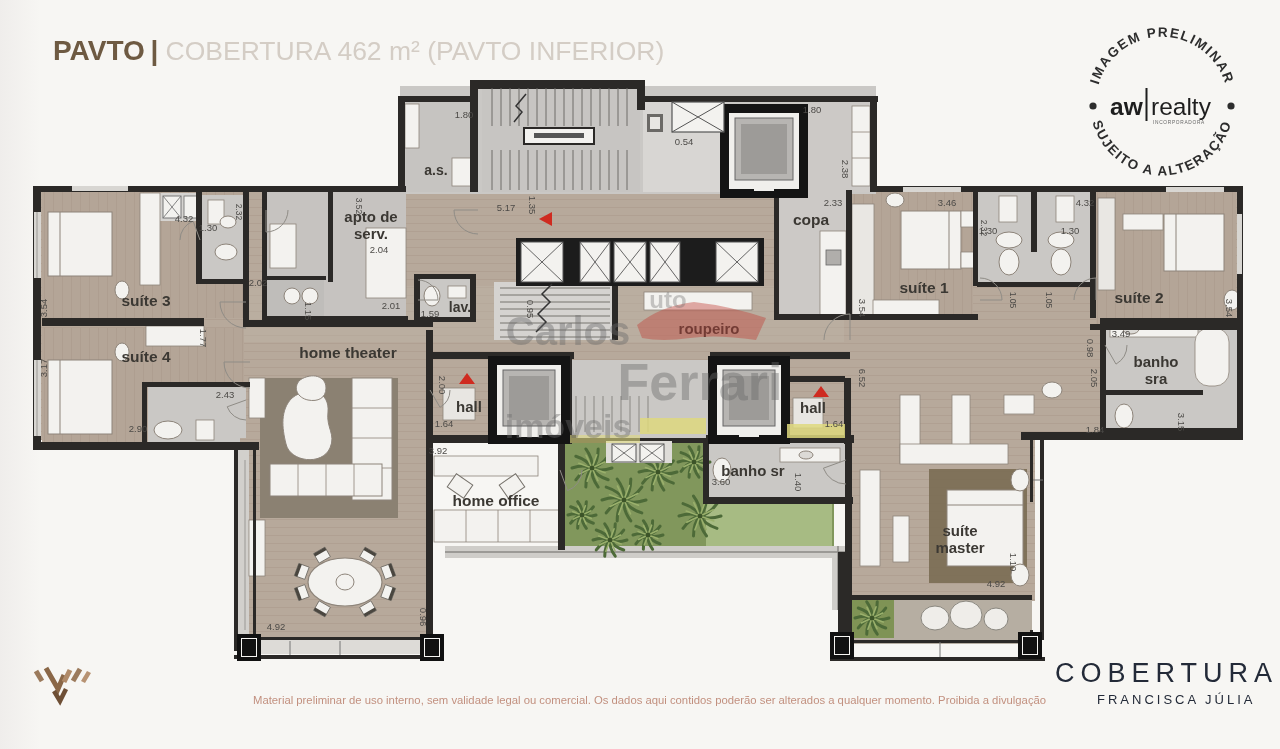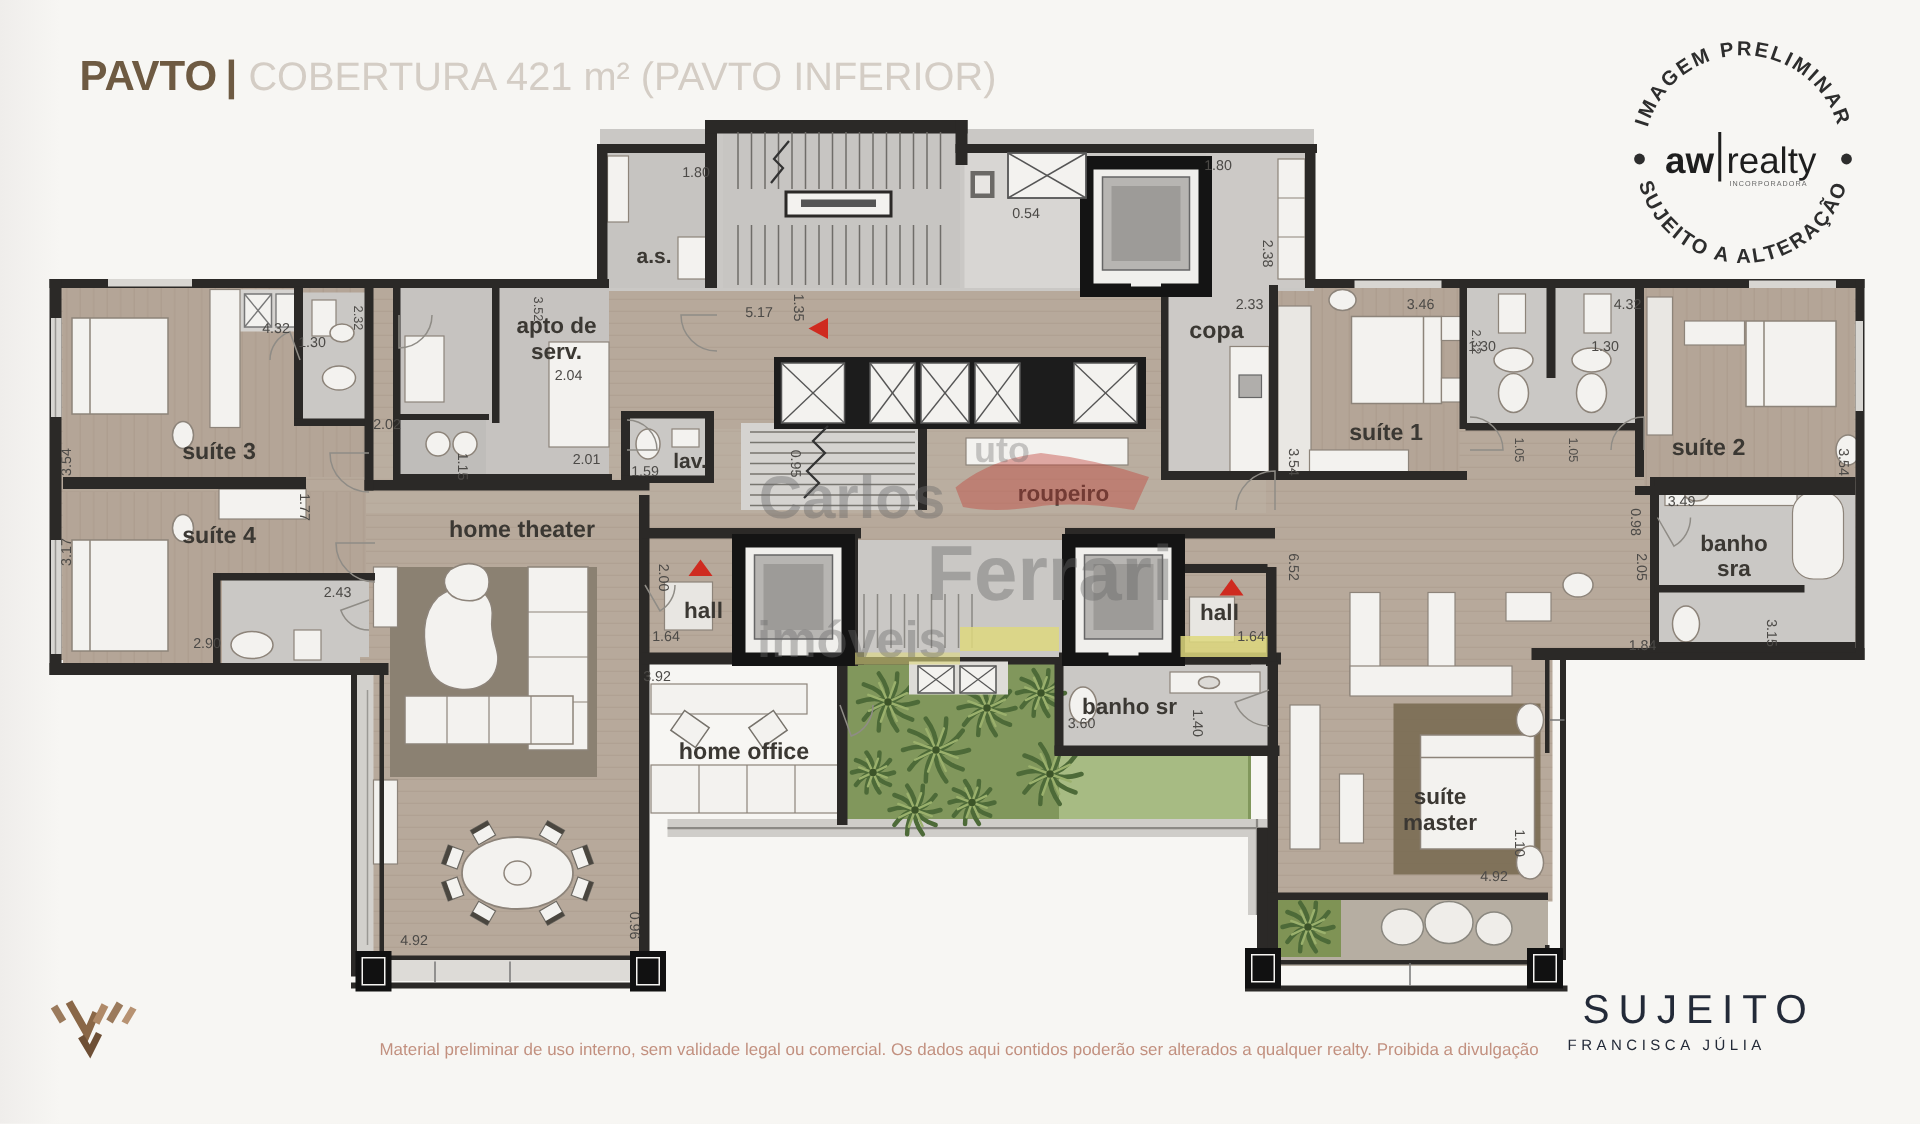--- a/index.html
+++ b/index.html
@@ -1,20 +1,20 @@
 <!DOCTYPE html>
 <html><head><meta charset="utf-8">
 <style>
 html,body{margin:0;padding:0;width:1280px;height:749px;overflow:hidden;background:#f6f5f2;}
 .abs{position:absolute;}
 </style></head>
 <body>
 <div class="abs" style="left:0;top:0;width:1280px;height:749px;background:linear-gradient(90deg,#efedeb 0,#f7f6f3 40px,#f7f6f3 100%);"></div>
 <div class="abs" style="left:53px;top:35px;font-family:'Liberation Sans',sans-serif;font-size:28px;">
-<span style="color:#6e5a42;font-weight:700;">PAVTO |</span><span style="color:#d4cdc5;font-weight:400;font-size:26.5px;"> COBERTURA 421 m² (PAVTO INFERIOR)</span>
+<span style="color:#6e5a42;font-weight:700;">PAVTO |</span><span style="color:#d4cdc5;font-weight:400;font-size:26.5px;"> COBERTURA 462 m² (PAVTO INFERIOR)</span>
 </div>
 <svg class="abs" style="left:0;top:0;filter:blur(0.35px)" width="1280" height="749" viewBox="0 0 1280 749">
 <defs>
 <pattern id="wdh" width="1280" height="8" patternUnits="userSpaceOnUse">
 <rect width="1280" height="8" fill="#b7a99b"></rect>
 <line x1="0" y1="7.5" x2="1280" y2="7.5" stroke="#a29080" stroke-width="0.8" stroke-opacity="0.45"></line>
 </pattern>
 <pattern id="wdv" width="9" height="9" patternUnits="userSpaceOnUse">
 <rect width="9" height="9" fill="#b4a597"></rect>
 <line x1="8.5" y1="0" x2="8.5" y2="9" stroke="#a29080" stroke-width="0.8" stroke-opacity="0.42"></line>
@@ -511,14 +511,14 @@
 <path d="M6,6 L12,16"></path>
 <path d="M16,3 L28,24 L34,10" stroke="#8a6747"></path>
 <path d="M40,5 L34,17" stroke="#b08a68"></path>
 <path d="M50,4 L43,16"></path>
 </g>
 <g stroke="#6e4f35" stroke-width="4.5" fill="none">
 <path d="M24,26 L30,36 L36,24"></path>
 </g>
 <path d="M57,6 l4,2 -6,10 -4,-2 z" fill="#b79272"></path>
 </svg>
-<div class="abs" style="left:253px;top:694px;font-family:'Liberation Sans',sans-serif;font-size:11.3px;color:#c2907f;">Material preliminar de uso interno, sem validade legal ou comercial. Os dados aqui contidos poderão ser alterados a qualquer realty. Proibida a divulgação</div>
-<div class="abs" style="left:1055px;top:658px;font-family:'Liberation Sans',sans-serif;font-size:27px;color:#232a38;letter-spacing:6px;">SUJEITO</div>
-<div class="abs" style="left:1045px;top:692px;font-family:'Liberation Sans',sans-serif;font-size:10px;color:#232a38;letter-spacing:3px;">FRANCISCA JÚLIA</div>
+<div class="abs" style="left:253px;top:694px;font-family:'Liberation Sans',sans-serif;font-size:11.3px;color:#c2907f;">Material preliminar de uso interno, sem validade legal ou comercial. Os dados aqui contidos poderão ser alterados a qualquer momento. Proibida a divulgação</div>
+<div class="abs" style="left:1055px;top:658px;font-family:'Liberation Sans',sans-serif;font-size:27px;color:#232a38;letter-spacing:6px;">COBERTURA</div>
+<div class="abs" style="left:1097px;top:692px;font-family:'Liberation Sans',sans-serif;font-size:13px;color:#232a38;letter-spacing:3px;">FRANCISCA JÚLIA</div>
 </body></html>

